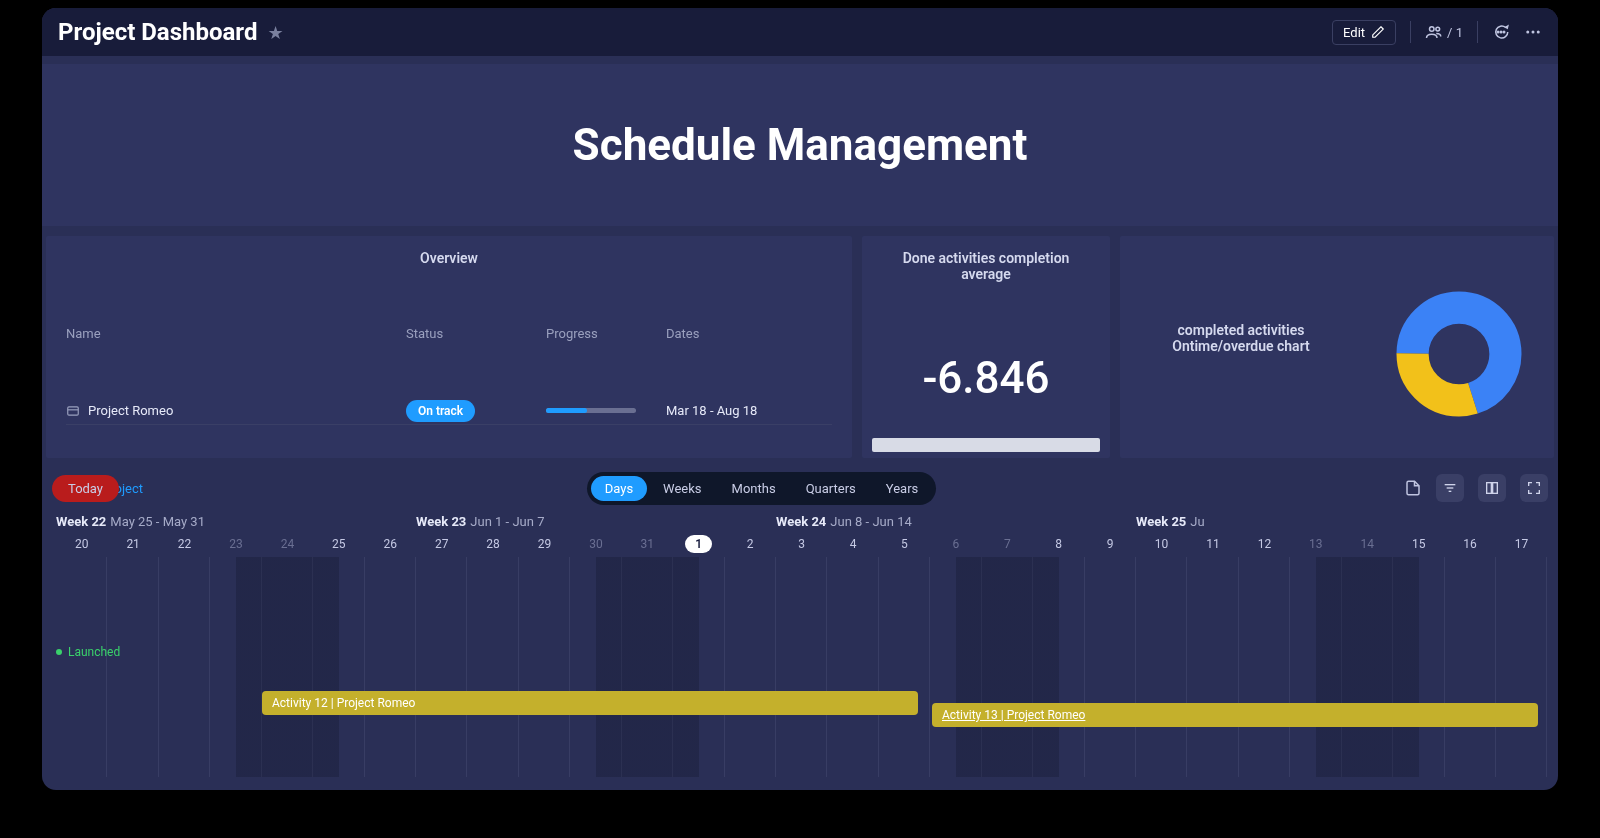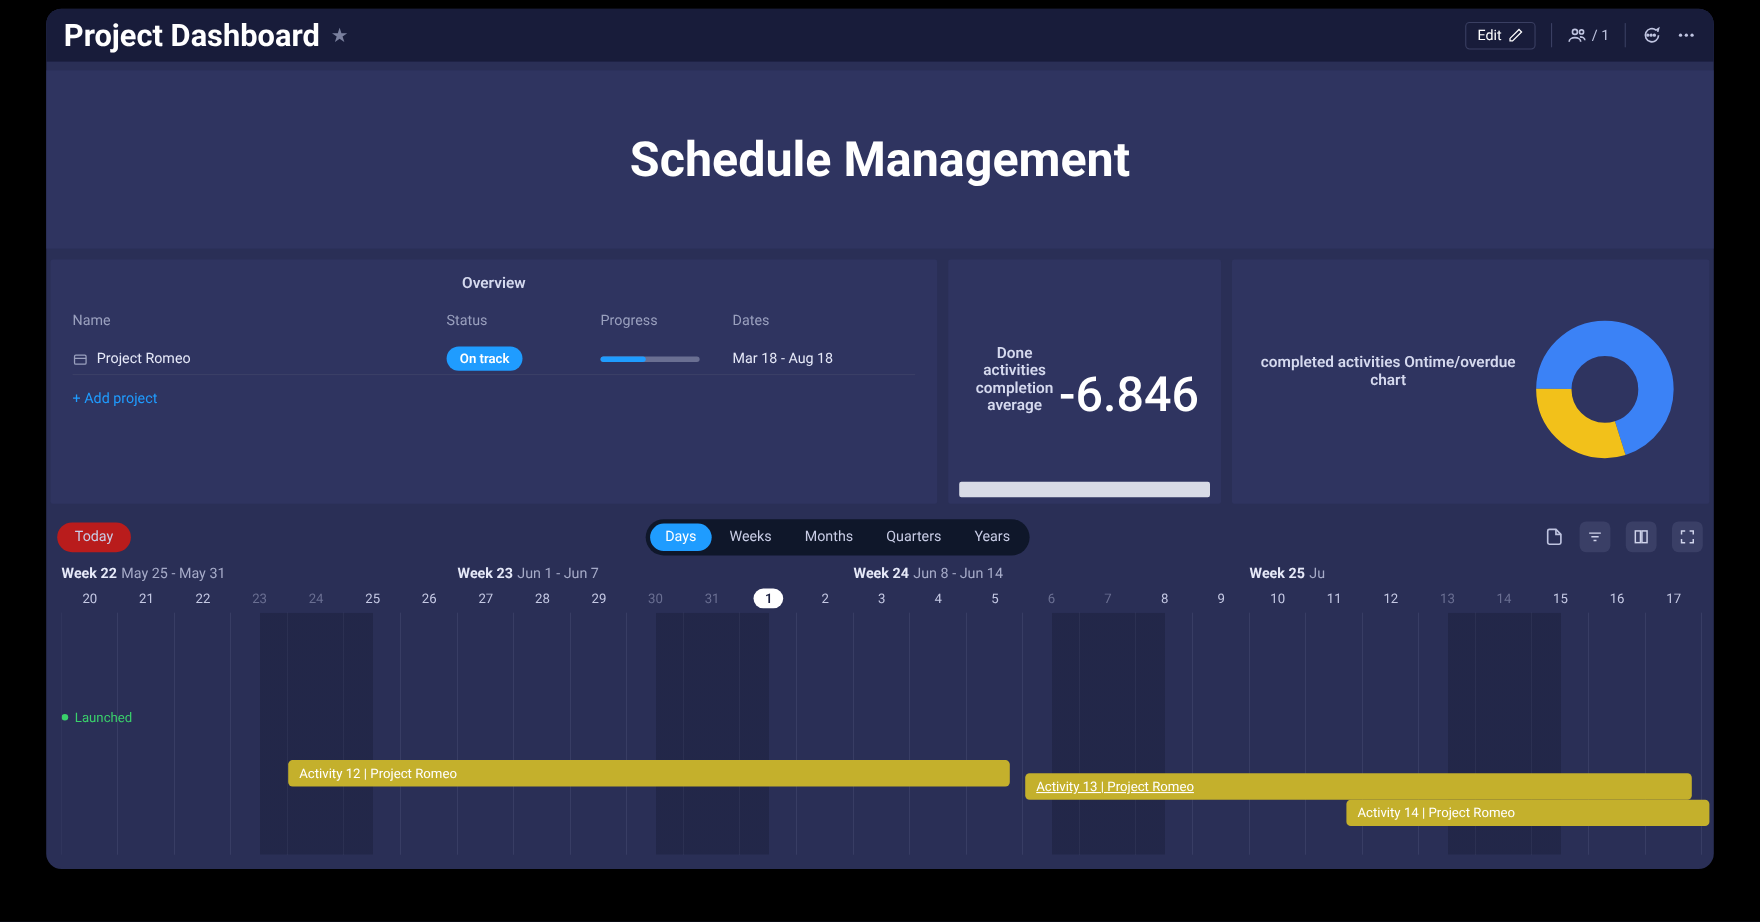--- a/index.html
+++ b/index.html
@@ -23,21 +23,21 @@
 
 
 .topbar {
   height: 48px;
   background: #181c3a;
   display: flex;
   align-items: center;
   padding: 0 16px;
 }
 .title-wrap { display: flex; align-items: center; gap: 10px; flex: 1; }
-.title-text { font-size: 28px; font-weight: 700; color: #fff; }
+.title-text { font-size: 24px; font-weight: 700; color: #fff; }
 .star { color: #7a809e; font-size: 18px; }
 .top-actions { display: flex; align-items: center; gap: 14px; }
 .edit-btn {
   display: flex; align-items: center; gap: 6px;
   border: 1px solid #3a3f62; padding: 4px 10px; border-radius: 4px;
   font-size: 13px; color: #fff; cursor: pointer;
 }
 .divider-v { width: 1px; height: 22px; background: #3a3f62; }
 .people { display: flex; align-items: center; gap: 4px; font-size: 13px; color: #bfc4e0; }
 .icon-btn { color: #bfc4e0; cursor: pointer; display: flex; align-items: center; justify-content: center; }
@@ -58,23 +58,24 @@
   display: flex;
   gap: 10px;
   margin-top: 10px;
   padding: 0 4px;
 }
 .card {
   background: #2f3460;
   border-radius: 2px;
   height: 222px;
   padding: 14px 20px;
+  gap: 42px;
 }
 .card-overview { flex: 0 0 806px; display: flex; flex-direction: column; }
-.card-completion { flex: 0 0 248px; display: flex; flex-direction: row; align-items: center; position: relative; }
+.card-completion { flex: 0 0 248px; display: flex; flex-direction: column; align-items: center; position: relative; }
 .card-chart { flex: 1; display: flex; flex-direction: row; align-items: center; }
 .card-title { font-size: 14px; color: #d5d9ee; font-weight: 600; text-align: center; margin-bottom: 18px; }
 
 
 .ov-head, .ov-row {
   display: grid;
   grid-template-columns: 340px 140px 120px 1fr;
   align-items: center;
   font-size: 13px;
 }
@@ -347,17 +348,14 @@
     </div>
 
   <div class="gantt">
     <div class="launched">Launched</div>
     <div class="bar bar1">
         <span>Activity 12 | Project Romeo</span>
       </div>
     <div class="bar bar2">
         <span>Activity 13 | Project Romeo</span>
       </div>
-    <div class="bar bar3">
-        <span>Activity 14 | Project Romeo</span>
-      </div>
   </div>
 </div>
 
 </body></html>

